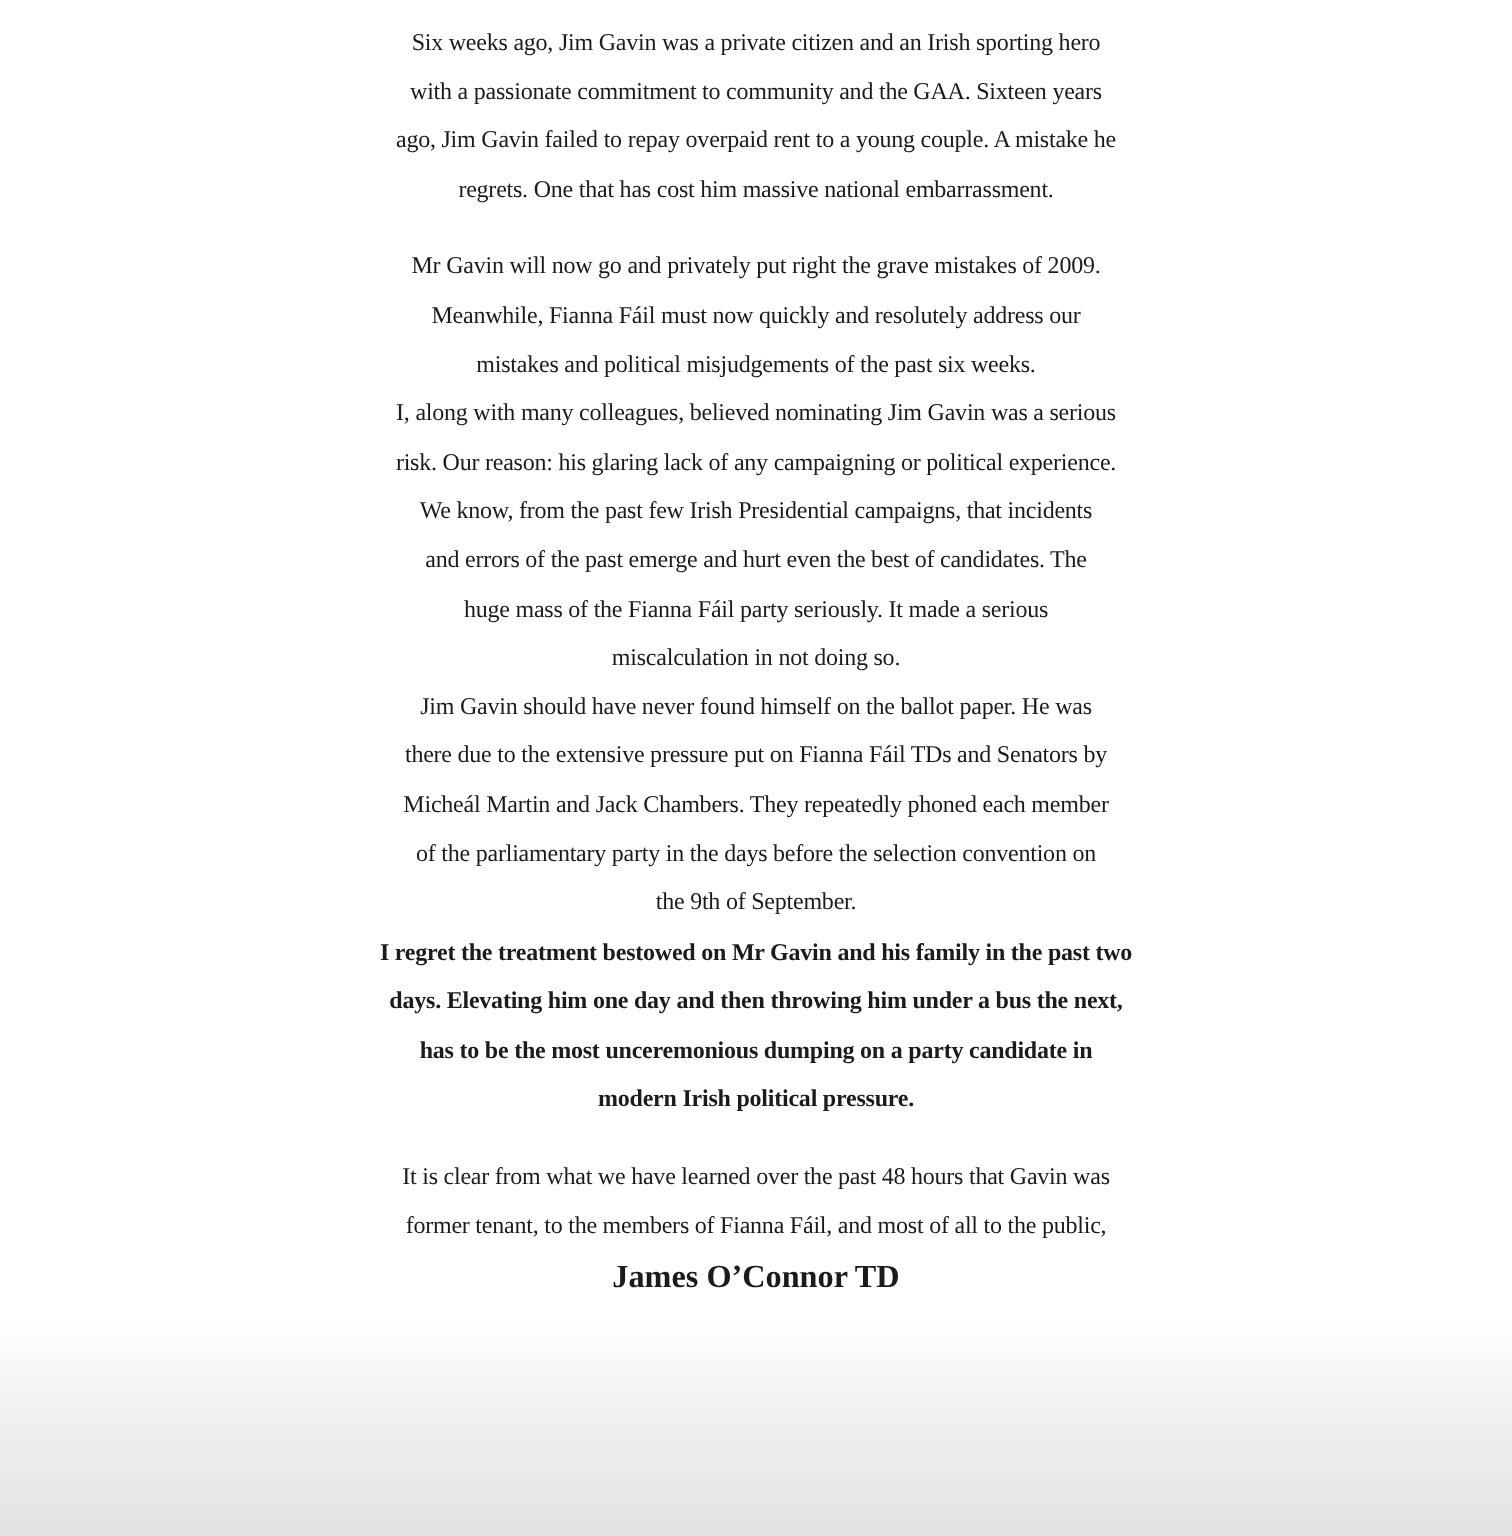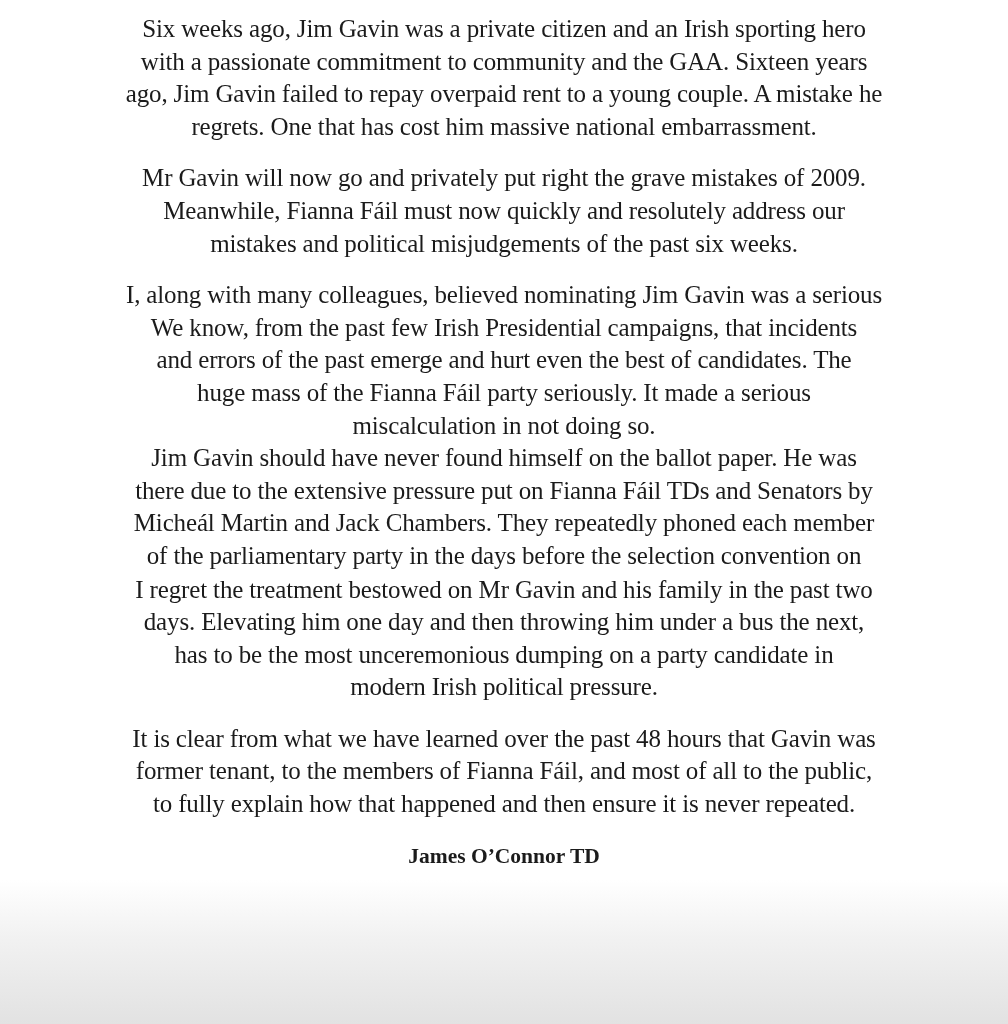--- a/index.html
+++ b/index.html
@@ -18,34 +18,34 @@
       position: relative;
       width: 1008px;
       height: 1024px;
       box-sizing: border-box;
       padding-top: 13px;
     }
     .para {
       width: 800px;
       margin: 0 auto;
       text-align: center;
-      font-size: 25px;
+      font-size: 16px;
       line-height: 32.6px;
       letter-spacing: -0.15px;
     }
     .para .line {
       display: block;
       white-space: nowrap;
     }
     .p1 { margin-bottom: 19px; }
-    .p2 { margin-bottom: 19px; }
+    .p2 { }
     .p3 { }
     .p4 { margin-bottom: 1px; }
-    .p5 { margin-bottom: 19px; }
-    .p6 { margin-bottom: 19px; }
+    .p5 { margin-bottom: 19px; font-weight: bold; }
+    .p6 { margin-bottom: 1px; }
     .signature {
       text-align: center;
       font-weight: bold;
       font-size: 21.5px;
       line-height: 32px;
       margin-top: 0px;
     }
   </style>
 </head>
 <body>
@@ -60,41 +60,42 @@
   </div>
 
   <div class="para p2">
     <span class="line">Mr Gavin will now go and privately put right the grave mistakes of 2009.</span>
     <span class="line">Meanwhile, Fianna Fáil must now quickly and resolutely address our</span>
     <span class="line">mistakes and political misjudgements of the past six weeks.</span>
   </div>
 
   <div class="para p3">
     <span class="line">I, along with many colleagues, believed nominating Jim Gavin was a serious</span>
+    <span class="line">risk. Our reason: his glaring lack of any campaigning or political experience.</span>
     <span class="line">We know, from the past few Irish Presidential campaigns, that incidents</span>
     <span class="line">and errors of the past emerge and hurt even the best of candidates. The</span>
     <span class="line">huge mass of the Fianna Fáil party seriously. It made a serious</span>
     <span class="line">miscalculation in not doing so.</span>
   </div>
 
   <div class="para p4">
     <span class="line">Jim Gavin should have never found himself on the ballot paper. He was</span>
     <span class="line">there due to the extensive pressure put on Fianna Fáil TDs and Senators by</span>
     <span class="line">Micheál Martin and Jack Chambers. They repeatedly phoned each member</span>
     <span class="line">of the parliamentary party in the days before the selection convention on</span>
+    <span class="line">the 9th of September.</span>
   </div>
 
   <div class="para p5">
     <span class="line">I regret the treatment bestowed on Mr Gavin and his family in the past two</span>
     <span class="line">days. Elevating him one day and then throwing him under a bus the next,</span>
     <span class="line">has to be the most unceremonious dumping on a party candidate in</span>
     <span class="line">modern Irish political pressure.</span>
   </div>
 
   <div class="para p6">
     <span class="line">It is clear from what we have learned over the past 48 hours that Gavin was</span>
     <span class="line">former tenant, to the members of Fianna Fáil, and most of all to the public,</span>
-    <span class="line">to fully explain how that happened and then ensure it is never repeated.</span>
   </div>
 
   <div class="signature">James O’Connor TD</div>
 
 </div>
 
 </body></html>

